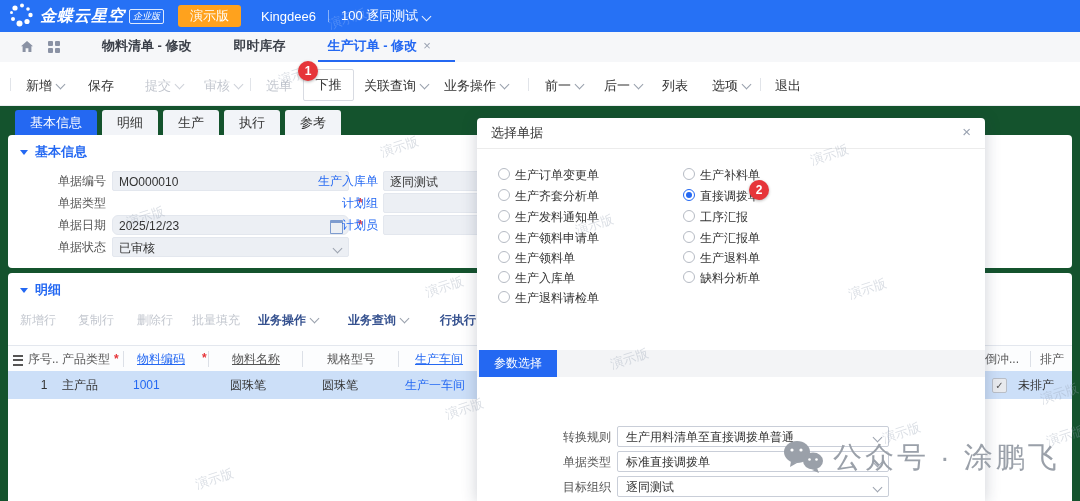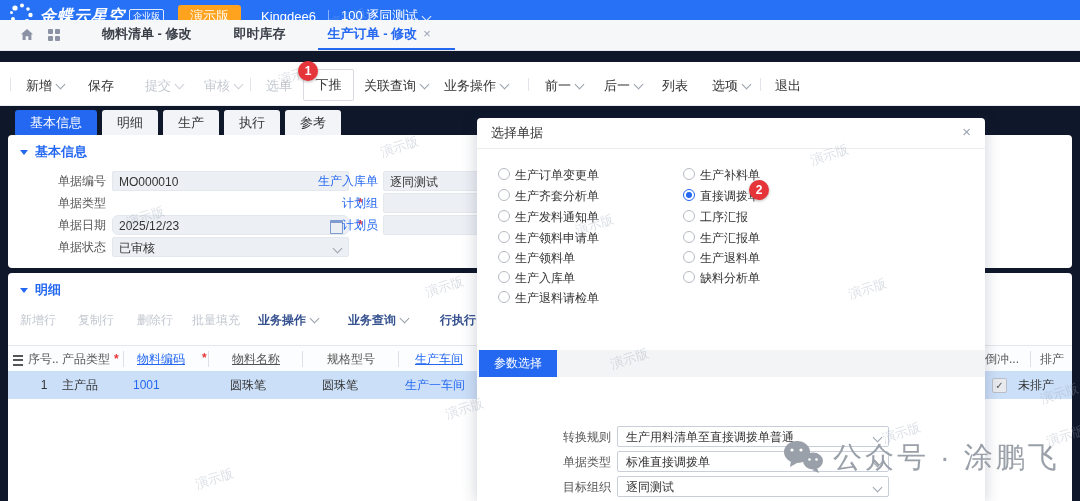--- a/index.html
+++ b/index.html
@@ -1,33 +1,33 @@
 <!DOCTYPE html>
 <html><head>
 <meta charset="utf-8">
 <style>
   html,body{margin:0;padding:0;}
   body{font-family:"Liberation Sans","DejaVu Sans",sans-serif;}
-  .screen{position:relative;width:1080px;height:501px;background:#0f172a;overflow:hidden;font-size:12px;color:#333;}
+  .screen{position:relative;width:1080px;height:501px;background:#14532d;overflow:hidden;font-size:12px;color:#333;}
 
   
   .topbar{position:absolute;top:0;left:0;right:0;height:32px;background:#2671F5;display:flex;align-items:center;}
   .logo-dots{margin-left:8px;}
   .brand{color:#fff;font-size:16px;font-weight:bold;font-style:italic;margin-left:4px;letter-spacing:1px;}
-  .brand-badge{color:#fff;border:1px solid rgba(255,255,255,.85);border-radius:2px;font-size:9px;padding:0 3px;margin-left:4px;}
+  .brand-badge{color:#fff;border:1px solid rgba(255,255,255,.85);border-radius:2px;font-size:9px;padding:0 3px;margin-left:4px;font-style:italic;}
   .demo-badge{background:#FFA21D;color:#fff;border-radius:3px;font-size:13px;padding:2px 12px;margin-left:14px;}
   .top-user{color:#fff;font-size:13px;margin-left:20px;}
   .top-sep{width:1px;height:12px;background:rgba(255,255,255,.45);margin:0 12px;}
   .top-org{color:#fff;font-size:13px;}
   .caret{display:inline-block;width:6px;height:6px;border-right:1.5px solid #98A0AC;border-bottom:1.5px solid #98A0AC;transform:rotate(45deg);margin-left:5px;vertical-align:2px;}
   .caret.white{border-color:rgba(255,255,255,.9);}
   .caret.dim{border-color:#CDD1D8;}
 
   
-  .tabbar{position:absolute;top:20px;left:0;right:0;height:30px;background:#F6F7F9;border-bottom:1px solid #E6E8EC;display:flex;}
+  .tabbar{position:absolute;top:32px;left:0;right:0;height:30px;background:#F6F7F9;border-bottom:1px solid #E6E8EC;display:flex;}
   .tb-ico{margin-left:20px;display:flex;align-items:center;cursor:pointer;}
   .nav-tab{font-size:13px;font-weight:bold;color:#3A3F48;margin-left:42px;position:relative;height:30px;line-height:28px;}
   .nav-tab.active{color:#2468F2;}
   .nav-tab.active .underline{position:absolute;left:-10px;right:-24px;bottom:0;height:2px;background:#2468F2;}
   .nav-close{color:#9AA2B1;font-weight:normal;font-size:13px;margin-left:6px;}
 
   
   .toolbar{position:absolute;top:62px;left:0;right:0;height:43px;background:#fff;border-bottom:1px solid #ECEEF2;}
   .tbi{position:absolute;top:15px;font-size:13px;color:#333;white-space:nowrap;cursor:pointer;}
   .tbi.disabled{color:#C3C7CF;}

